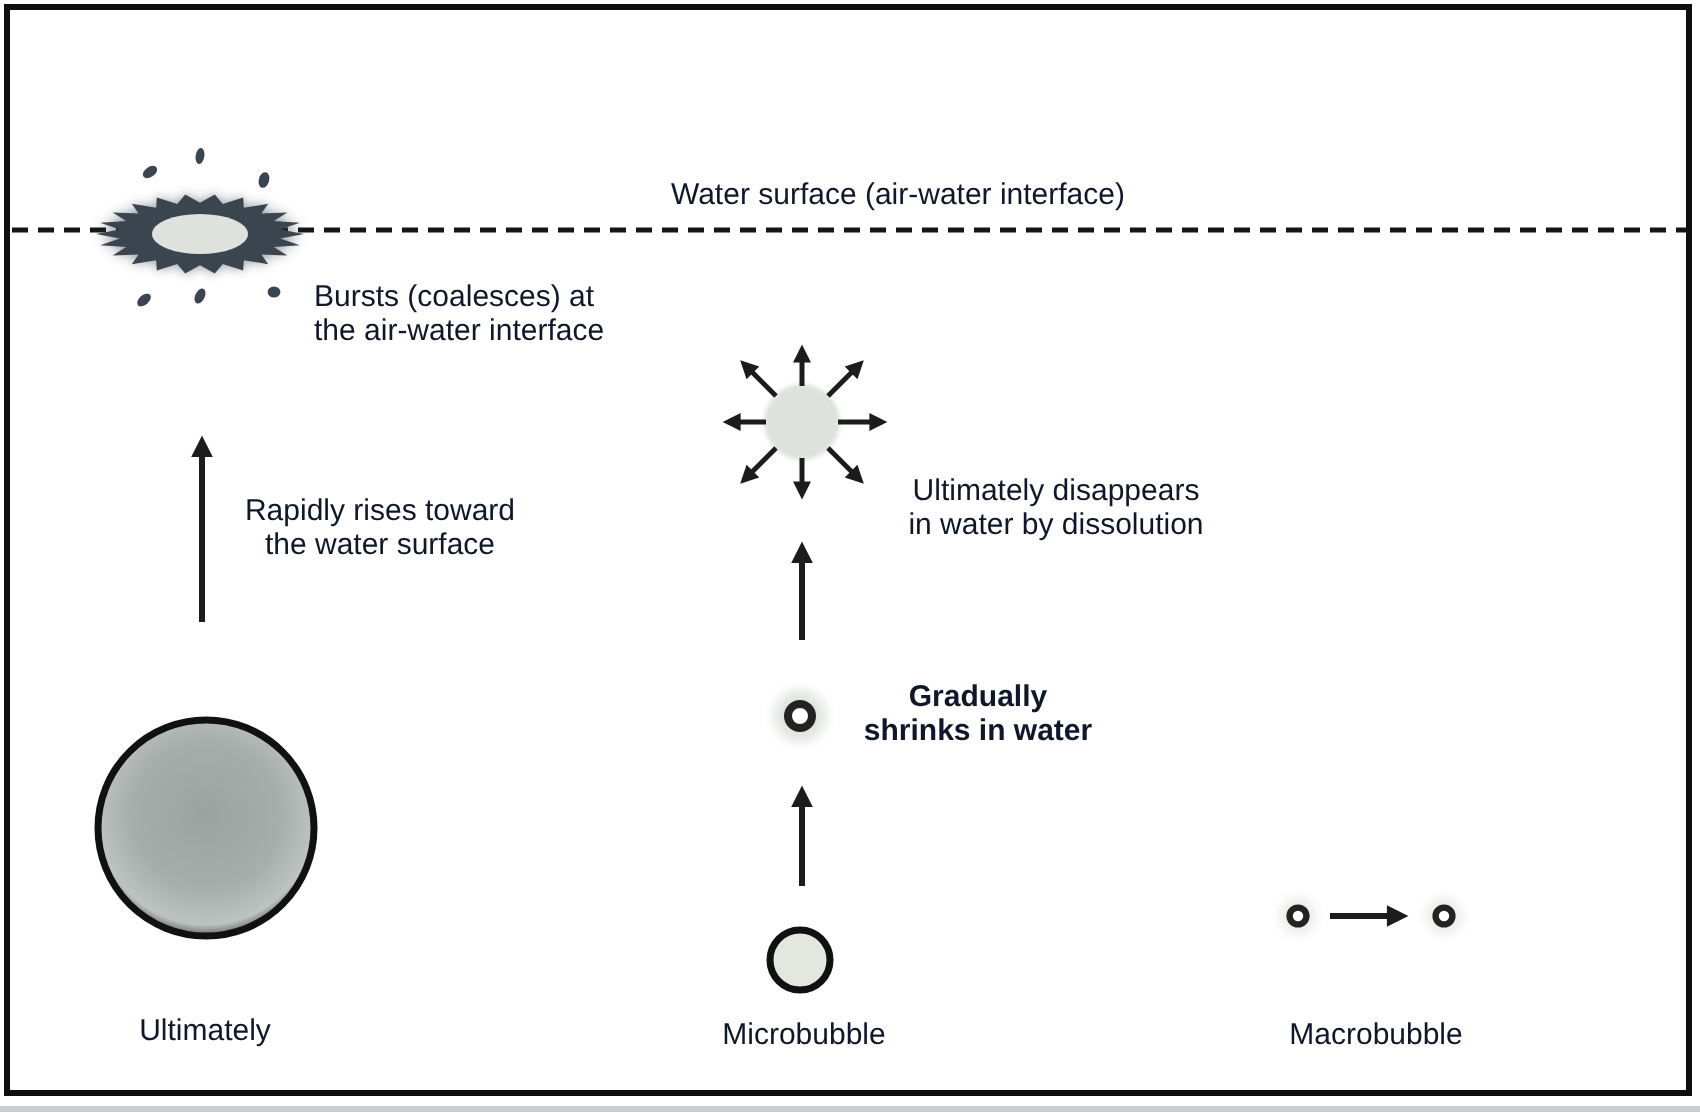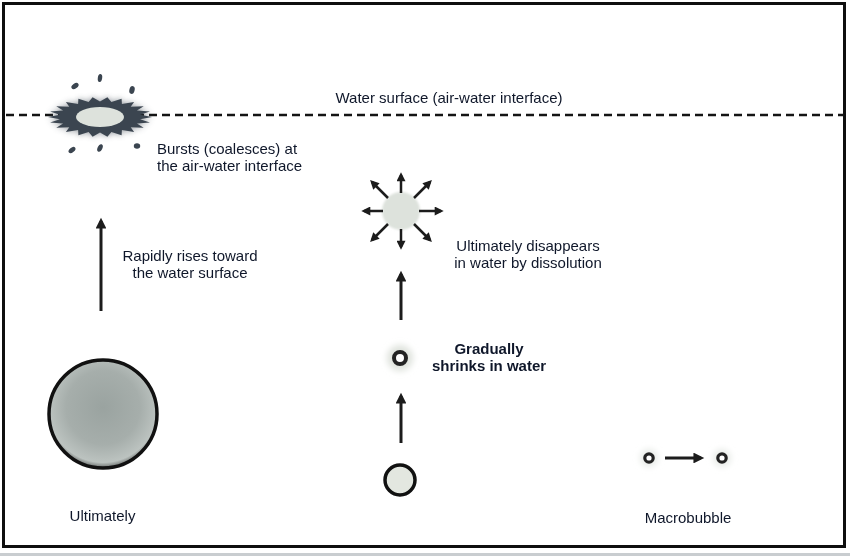--- a/index.html
+++ b/index.html
@@ -124,16 +124,17 @@
 
   <div class="label center" style="left:448px; top:190px; width:160px;margin-top:48px;">Ultimately disappears
 in water by dissolution</div>
 
   <div class="label center" style="left:419px; top:341px; width:140px;font-weight:bold;">Gradually
 shrinks in water</div>
 
 
   <div class="label center" style="left:40px;  top:508px; width:125px;">Ultimately</div>
 
+  <div class="label center" style="left:342px; top:510px; width:120px;">Microbubble</div>
 
   <div class="label center" style="left:628px; top:510px; width:120px;">Macrobubble</div>
 
 </div>
 
 </body></html>

